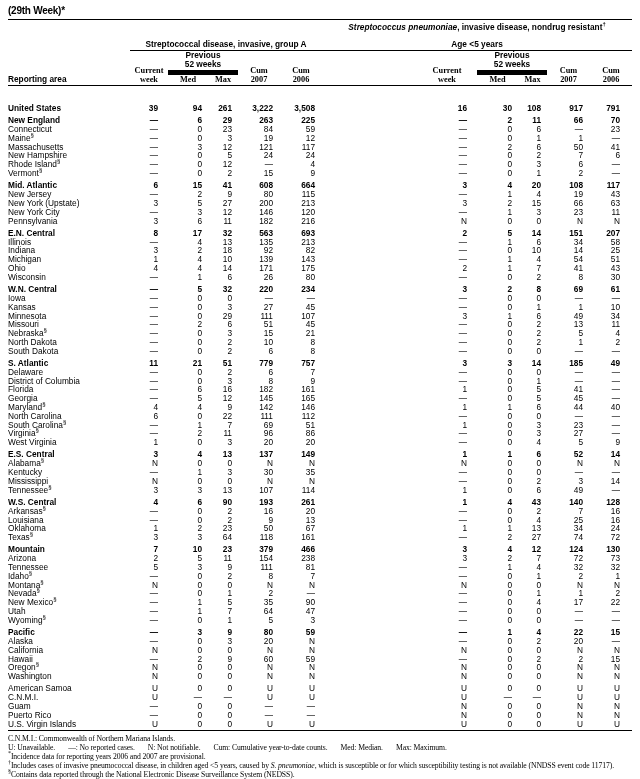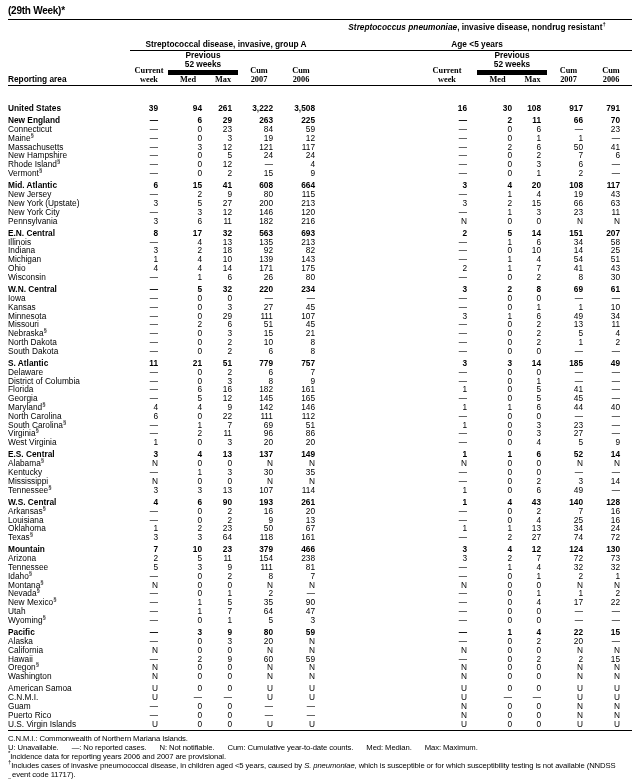--- a/index.html
+++ b/index.html
@@ -47,21 +47,21 @@
   td.c8  { padding-right: 6px; }
   td.c9  { padding-right: 7px; }
   td.c10 { padding-right: 12px; }
   tr.bold td { font-weight: bold; }
   tr.gap td { padding-top: 3.5px; }
   tbody tr:first-child td { padding-top: 18px; }
   tbody tr:last-child td { padding-bottom: 2px; margin-left: 16px; }
   sup { font-size: 6px; vertical-align: super; line-height: 0; }
 
   .footnotes { margin-top: 3px; font-size: 7.7px; line-height: 9px; letter-spacing: -0.1px; }
-  .footnotes .fline { padding-left: 4px; text-indent: -4px; }
+  .footnotes .fline { padding-left: 4px; text-indent: -4px; font-family: Liberation Serif, serif; }
   .legend span { margin-right: 13px; }
   .legend span:last-child { margin-right: 0; }
 </style>
 </head>
 <body>
 
 <div class="page">
 
   <div class="title">
     <span>(29th Week)*</span>

